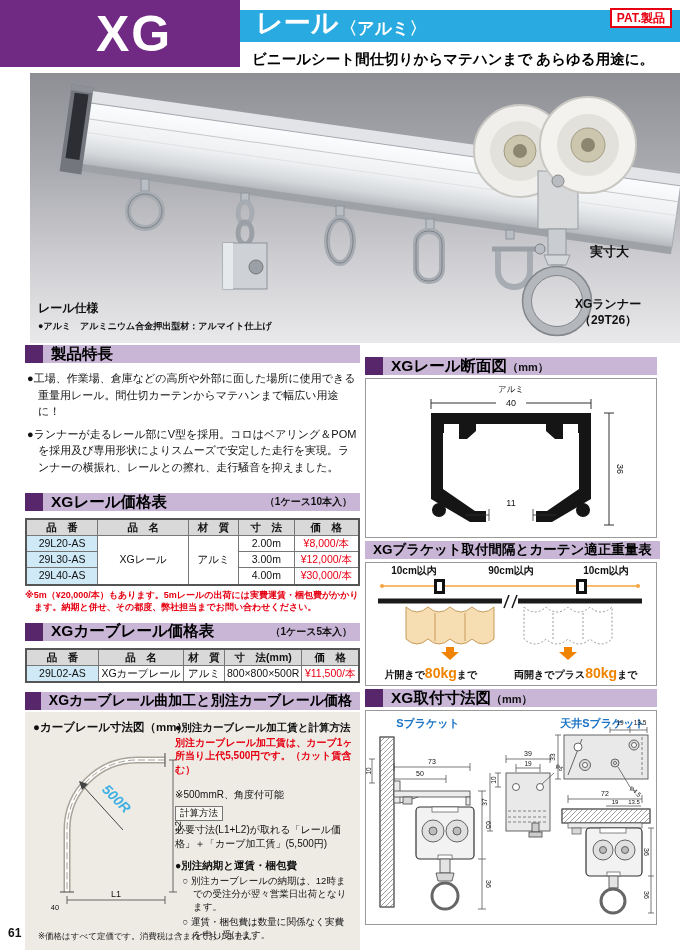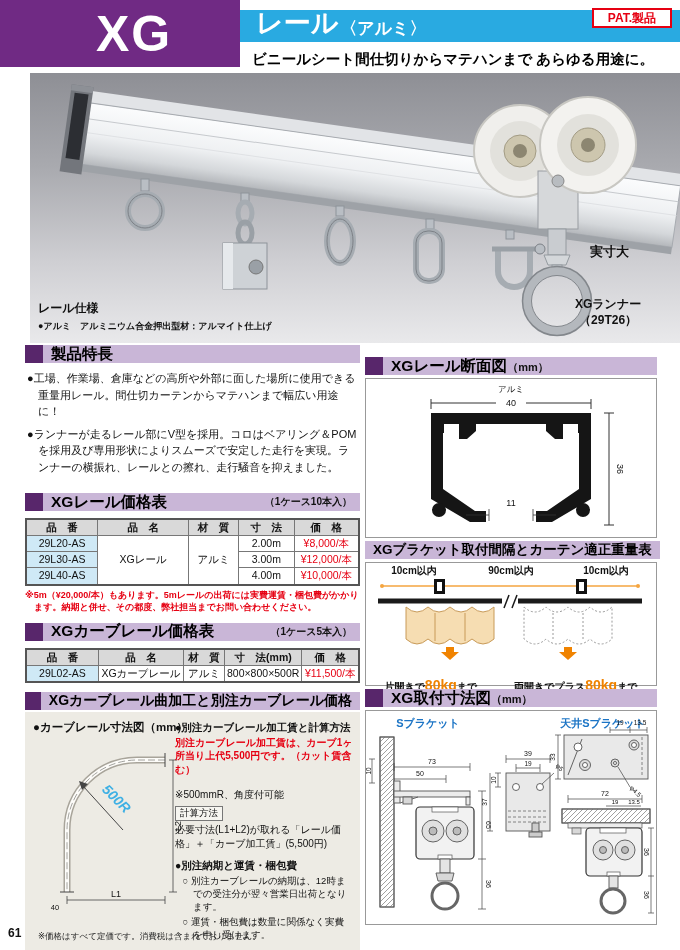--- a/index.html
+++ b/index.html
@@ -8,21 +8,21 @@
 
   
   .xg-box{position:absolute;left:0;top:0;width:240px;height:67px;background:#702a84;
           display:flex;align-items:center;justify-content:center;}
   .xg-code{color:#fff;font-size:50px;font-weight:bold;letter-spacing:2px;line-height:1;transform:translateX(14px);}
   .banner{position:absolute;left:240px;top:10px;width:440px;height:32px;background:#29aae1;
           display:flex;align-items:flex-end;padding:0 0 5px 16px;box-sizing:border-box;}
   .banner .t1{color:#fff;font-weight:bold;font-size:27px;line-height:1;}
   .banner .t2{color:#fff;font-weight:bold;font-size:17px;line-height:1;margin-left:2px;}
   .pat{position:absolute;right:8px;top:8px;background:#fff;border:2px solid #e60012;color:#e60012;
-       font-weight:bold;font-size:12px;padding:1px 14px;line-height:1.2;}
+       font-weight:bold;font-size:12px;padding:1px 5px;line-height:1.2;}
   .tagline{position:absolute;left:252px;top:50px;font-size:14.5px;font-weight:bold;color:#000;white-space:nowrap;}
 
   
   .photo{position:absolute;left:30px;top:73px;width:650px;height:270px;
          background:linear-gradient(180deg,#8e8f95 0%,#a9aaaf 35%,#cfcfd3 70%,#e9e9eb 100%);}
   .photo svg{position:absolute;left:0;top:0;}
   .lbl-actual{position:absolute;left:560px;top:170px;font-size:13px;font-weight:bold;color:#111;}
   .lbl-runner{position:absolute;left:545px;top:224px;font-size:12px;font-weight:bold;color:#111;text-align:center;line-height:1.3;}
   .photo-spec{position:absolute;left:8px;bottom:10px;}
   .photo-spec .st{font-size:12px;font-weight:bold;}
@@ -63,21 +63,21 @@
   .cr-dtitle{font-size:10.5px;font-weight:bold;margin-top:9px;}
   .cr-item{font-size:9.5px;line-height:1.35;padding-left:1.9em;text-indent:-1.1em;margin-top:2px;}
 
   
   .col-right{position:absolute;left:365px;top:357px;width:292px;}
   .rbox{border:1px solid #999;background:#fff;margin-top:3px;box-sizing:border-box;}
   .box-cross{height:160px;}
   .box-bracket{height:124px;margin-bottom:1px;}
   .box-mount{height:215px;}
   .mt3{margin-top:3px;}
-  .captions{display:flex;justify-content:space-around;align-items:baseline;font-size:10px;font-weight:bold;margin-top:12px;}
+  .captions{display:flex;justify-content:space-around;align-items:baseline;font-size:10px;font-weight:bold;margin-top:0;}
   .captions .kg{color:#f08300;font-size:14px;}
   .cap-item{white-space:nowrap;}
 
   
   .pageno{position:absolute;left:8px;top:926px;font-size:12px;font-weight:bold;}
   .footnote{position:absolute;left:38px;top:931px;font-size:8.5px;color:#222;}
 
   svg text{fill:#111;}
 </style>
 </head>
@@ -223,21 +223,21 @@
           <td class="price">¥8,000/本</td>
         </tr>
         <tr>
           <td class="code">29L30-AS</td>
           <td>3.00m</td>
           <td class="price">¥12,000/本</td>
         </tr>
         <tr>
           <td class="code">29L40-AS</td>
           <td>4.00m</td>
-          <td class="price">¥10,000/本</td>
+          <td class="price">¥30,000/本</td>
         </tr>
       </tbody>
     </table>
     <div class="tbl-note">※5m（¥20,000/本）もあります。5mレールの出荷には実費運賃・梱包費がかかります。納期と併せ、その都度、弊社担当までお問い合わせください。</div>
 
     <div class="sec-h mt-sec2">
       <div class="sq"></div>
       <div class="bar">
         <span class="t">XGカーブレール価格表</span>
         <span class="case">（1ケース5本入）</span>

